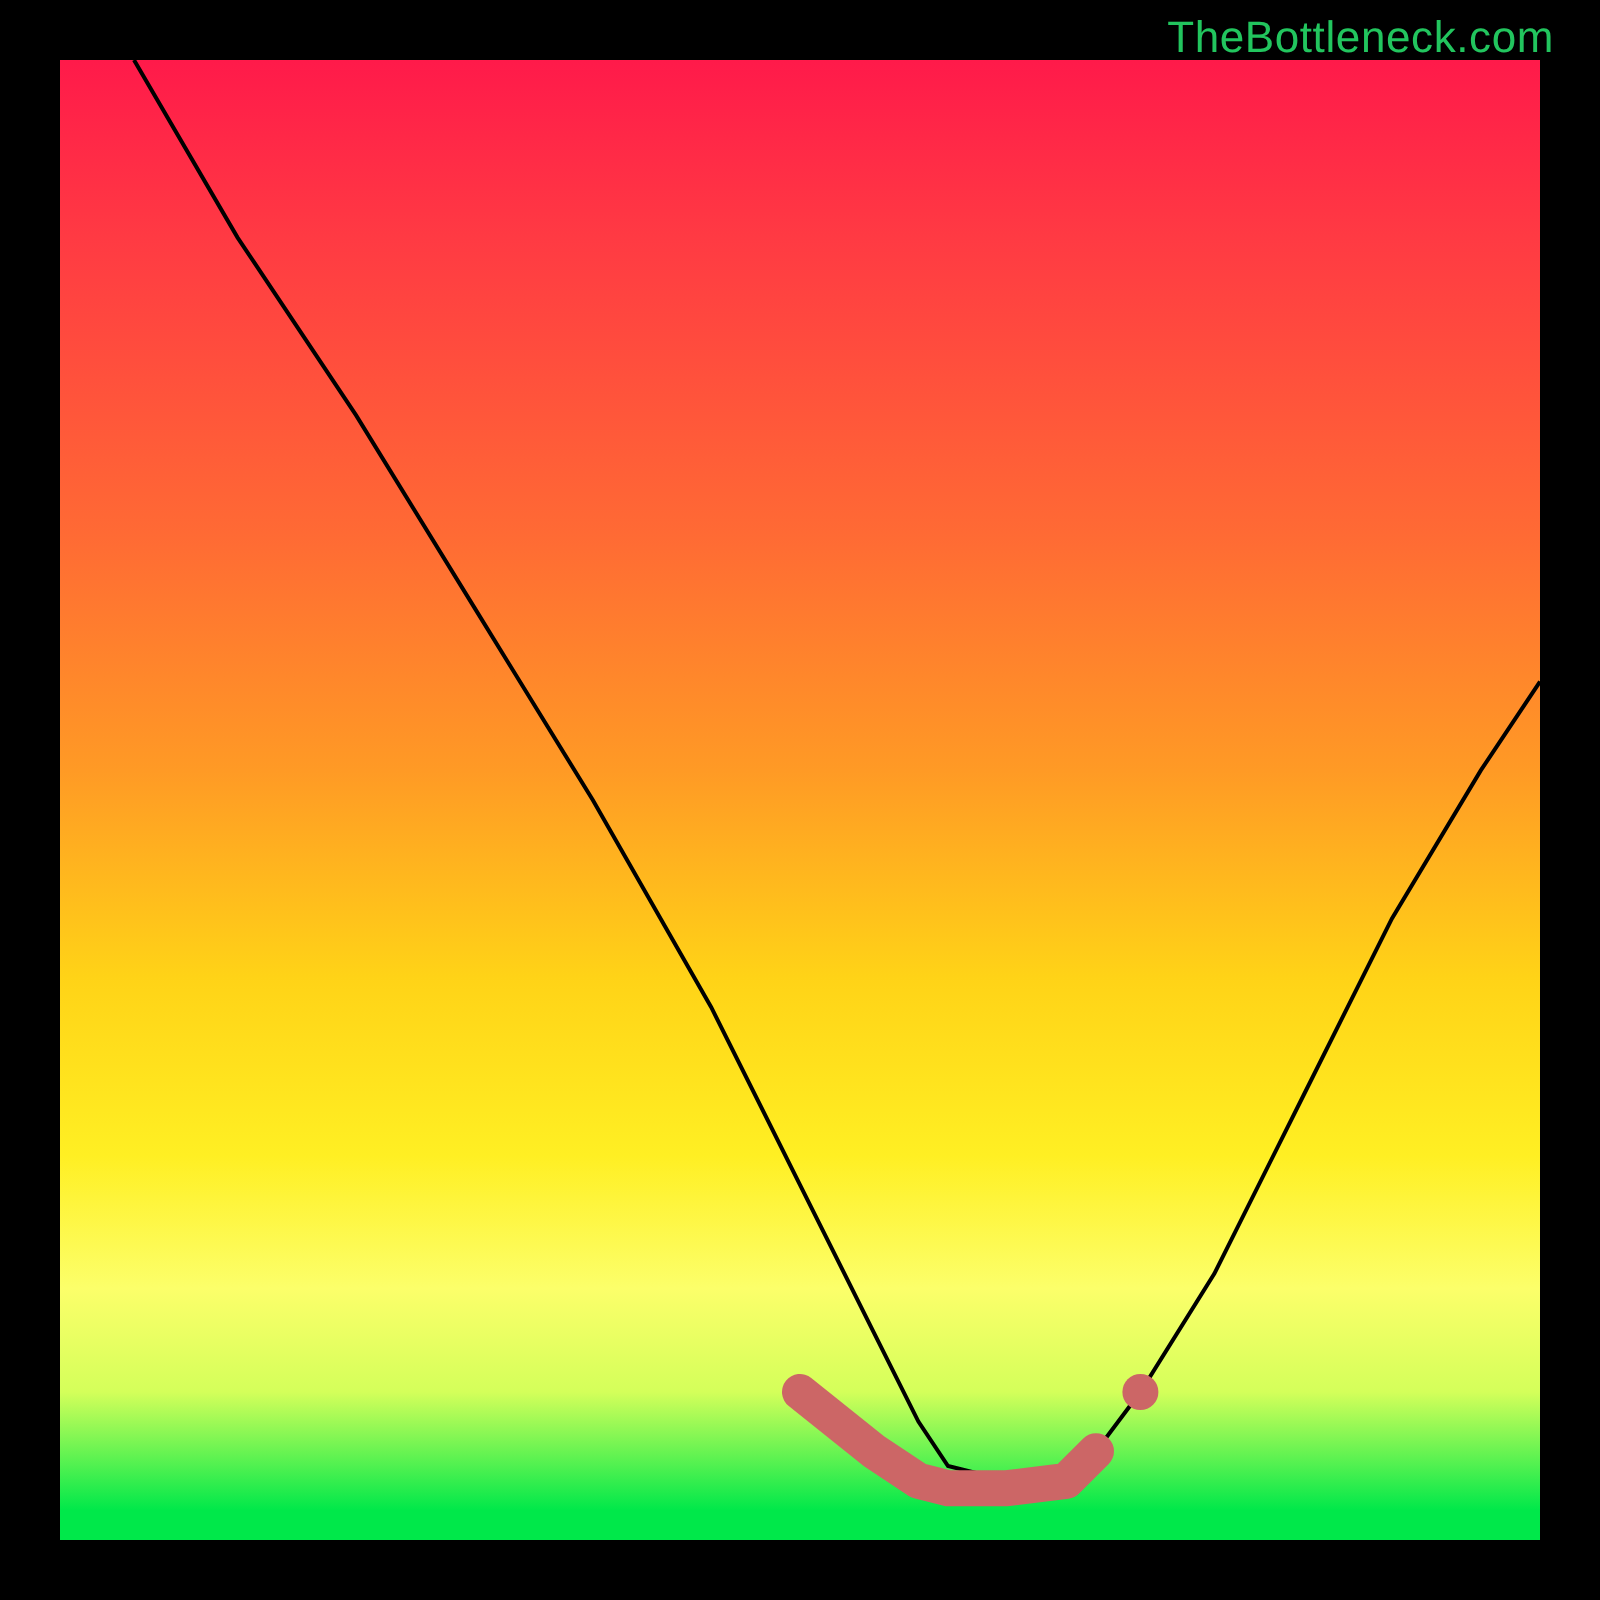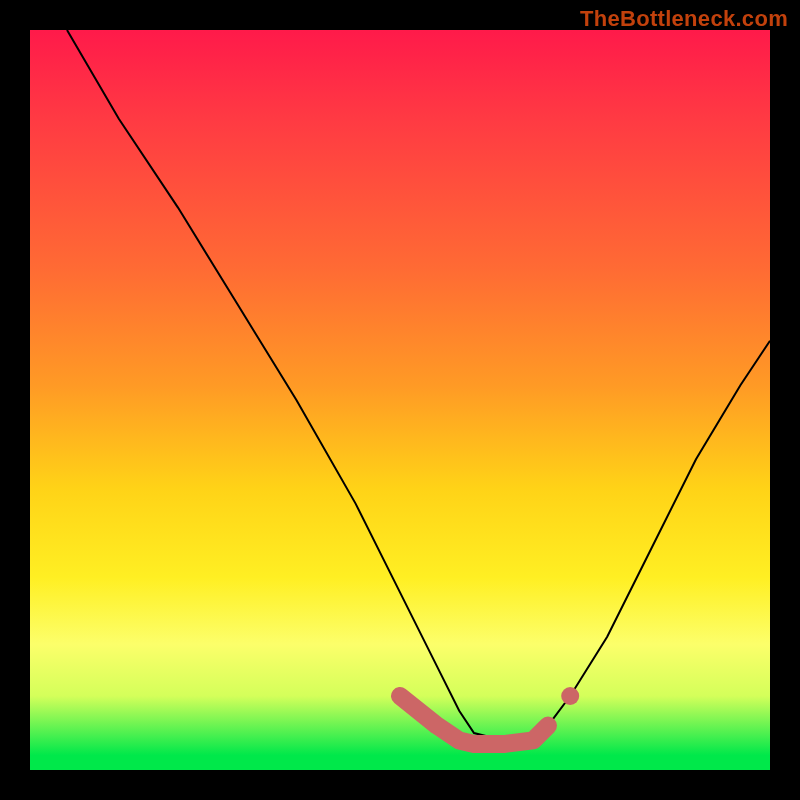--- a/index.html
+++ b/index.html
@@ -12,24 +12,24 @@
   }
   .outer {
     width: 800px;
     height: 800px;
     background: #000;
     position: relative;
   }
   .watermark {
     position: absolute;
     top: 6px;
-    right: 12px;
-    color: #c2410c;
+    right: 23px;
+    color: #22c55e;
     font-size: 22px;
-    font-weight: 700;
+    font-weight: 400;
     letter-spacing: 0.3px;
     z-index: 10;
   }
   .plot-area {
     position: absolute;
     left: 30px;
     top: 30px;
     width: 740px;
     height: 740px;
     

